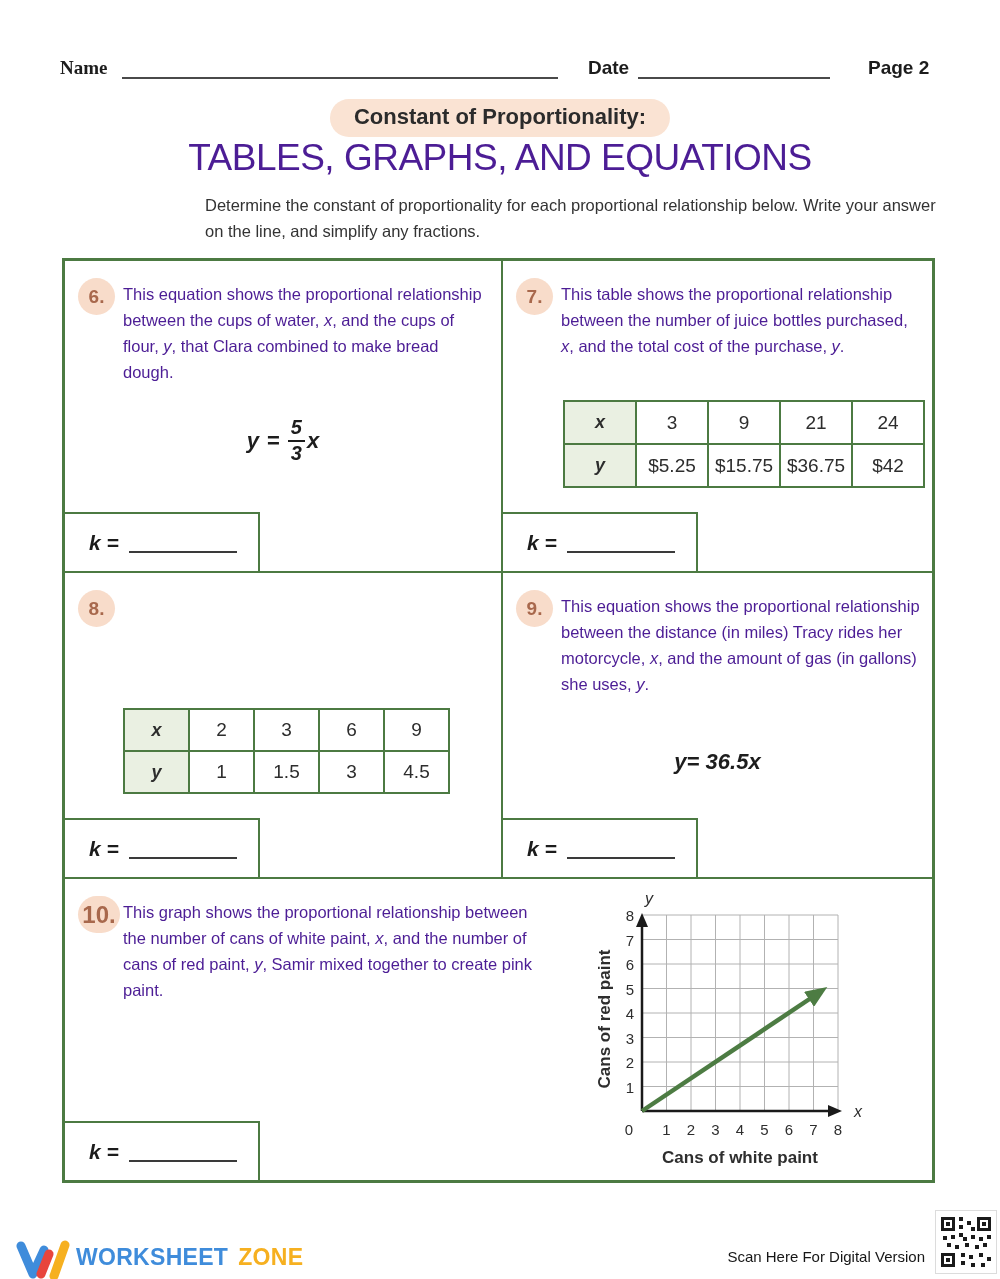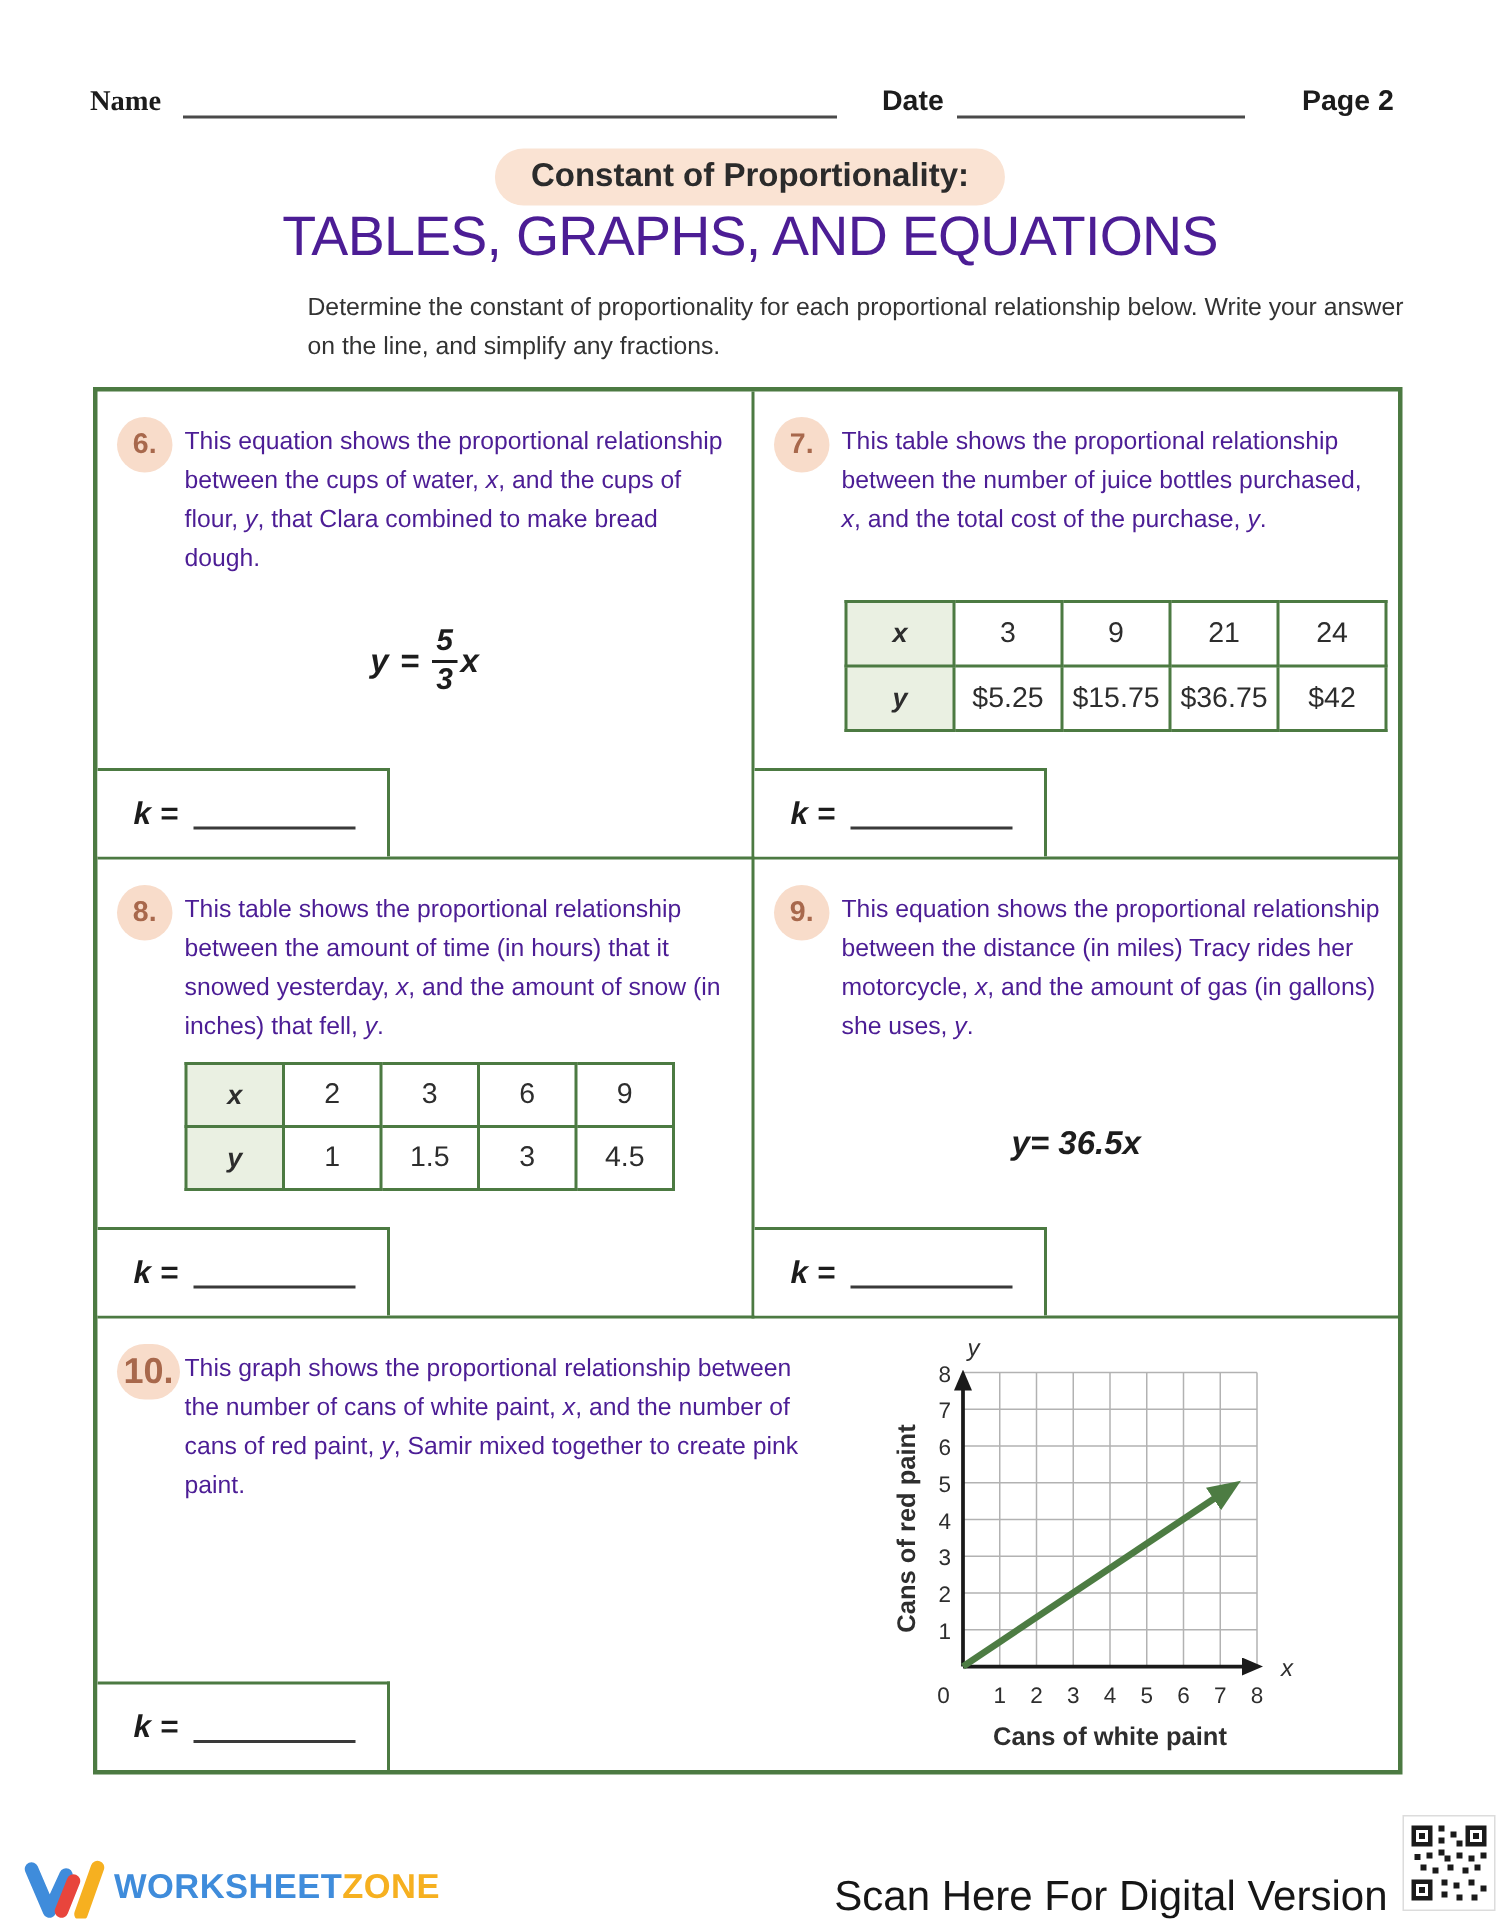--- a/index.html
+++ b/index.html
@@ -71,22 +71,22 @@
     display:flex; align-items:center; padding-left:24px;
   }
   .k-label { font-weight:700; font-style:italic; font-size:21px; color:#1c1c1c; }
   .k-line { display:inline-block; width:108px; border-bottom:2px solid #3a3a3a; margin-left:10px; position:relative; top:9px; }
   
   .graph-wrap { position:absolute; left:531px; top:10px; }
   .graph text { fill:#2e2e2e; font-family:"Liberation Sans", sans-serif; }
   
   .logo { position:absolute; left:14px; top:1233px; display:flex; align-items:center; }
   .logo-text { font-size:23px; font-weight:800; letter-spacing:0.3px; margin-left:6px; }
-  .logo-text .p1 { color:#3f8cdb;margin-top:22px; } .logo-text .p2 { color:#f6b020; margin-left:0; }
-  .scan-text { position:absolute; right:75px; top:1248px; font-size:28px; color:#161616; }
+  .logo-text .p1 { color:#3f8cdb;margin-top:22px; } .logo-text .p2 { color:#f6b020; margin-left:10px; }
+  .scan-text { position:absolute; right:75px; top:1248px; font-size:15px; color:#161616; }
   .qr { position:absolute; left:935px; top:1210px; width:62px; height:64px; background:#fff; border:1px solid #dcdcdc; }
 </style>
 </head>
 <body>
 
 <div class="page">
 
   <span class="hdr-label" style="left:60px;font-family:Liberation Serif, serif;">Name</span>
   <span class="blank-line" id="name-line"></span>
   <span class="hdr-label" style="left:588px;">Date</span>
@@ -143,21 +143,20 @@
       </tbody>
         </table>
       <div class="k-box">
         <span class="k-label">k =</span>
         <span class="k-line"></span>
       </div>
     </div>
 
     <div class="cell" id="cell-q8">
       <div class="badge">8.</div>
-      <div class="qtext"><span>This table shows the proportional relationship between the amount of time (in hours) that it snowed yesterday, </span><span style="font-style: italic;">x</span><span>, and the amount of snow (in inches) that fell, </span><span style="font-style: italic;">y</span><span>.</span></div>
       <table class="vtable" id="table-q8">
         <tbody>
             <tr>
           <th>x</th>
           <td>2</td>
           <td>3</td>
           <td>6</td>
           <td>9</td>
         </tr>
         <tr>

